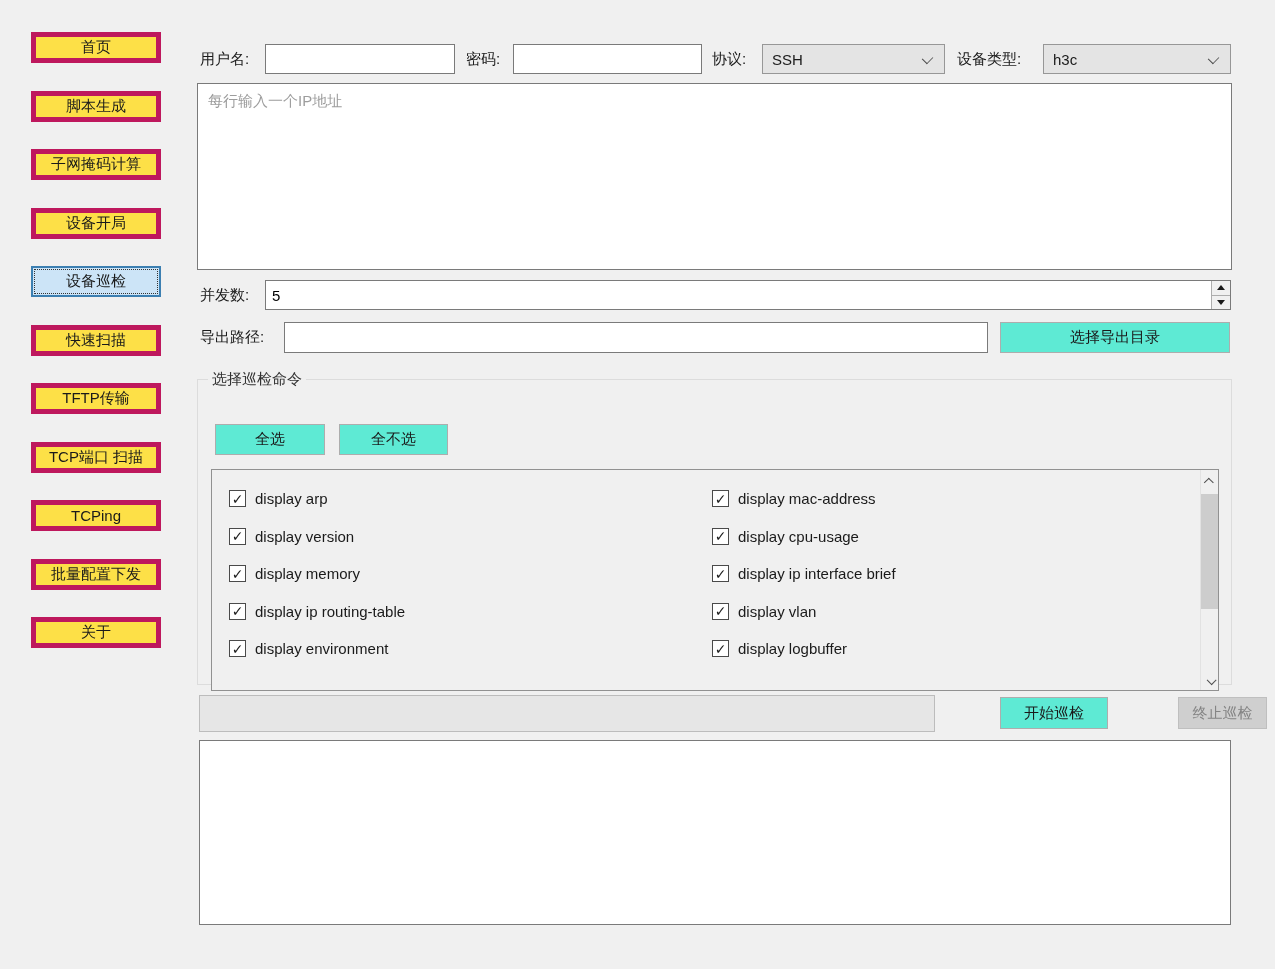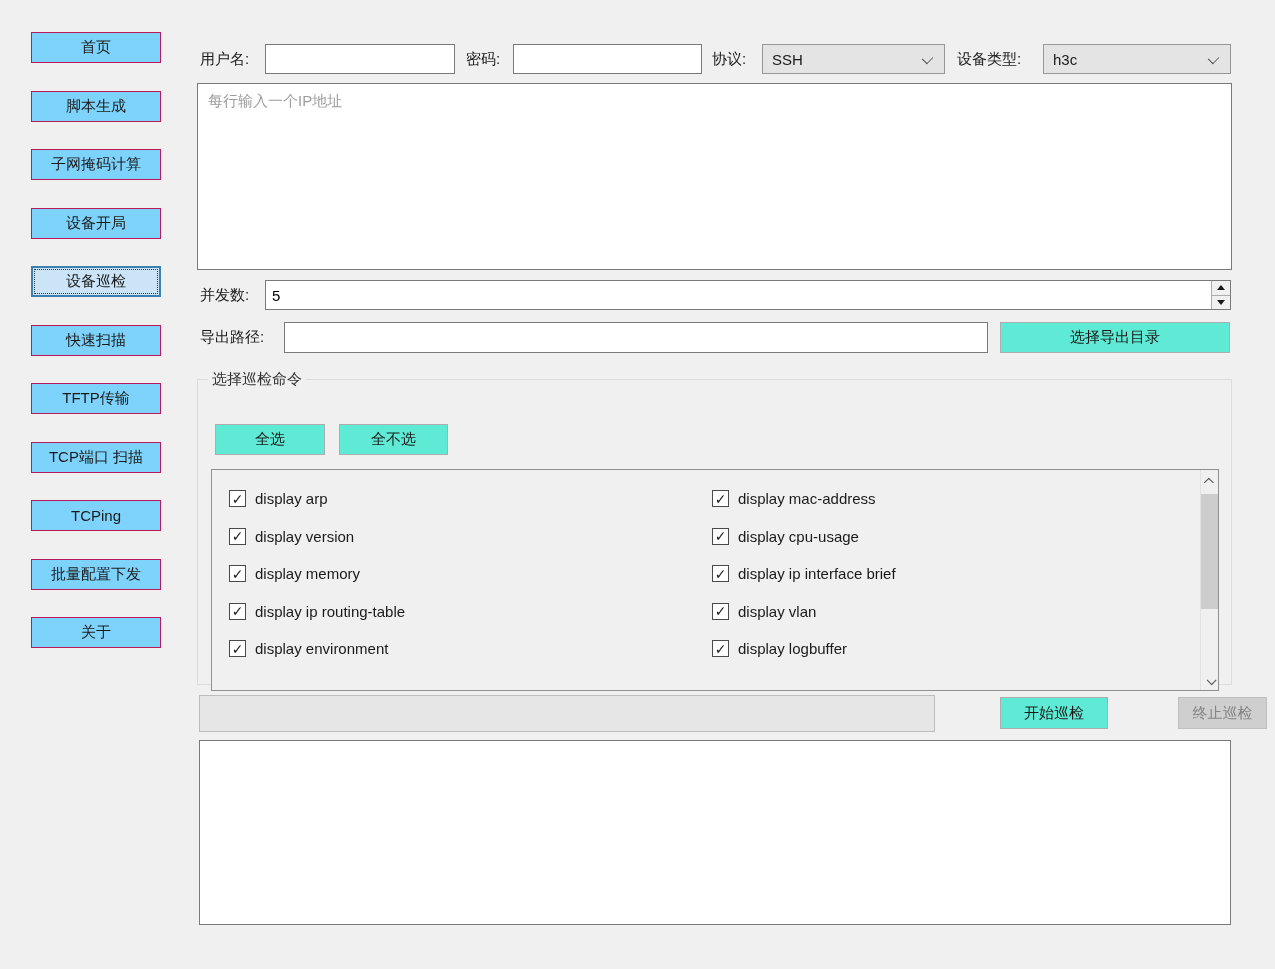--- a/index.html
+++ b/index.html
@@ -13,21 +13,21 @@
   }
   .app { position:relative; width:1275px; height:969px; }
 
   
   .sidebar {
     position:absolute; left:31px; top:32px; width:130px;
     display:flex; flex-direction:column; gap:27.5px;
   }
   .side-btn {
     height:31px; width:130px;
-    background:#7dd3fc; border:1px solid #be185d;
+    background:#fde047; border:5px solid #be185d;
     font-family:inherit; font-size:15px; color:#1a1a1a;
     display:flex; align-items:center; justify-content:center;
     cursor:pointer;
   }
   .side-btn.selected {
     position:relative;
     background:#cce4f7; border:2px solid #3c7fb1;
   }
   .side-btn.selected::before {
     content:""; position:absolute; inset:1px;

